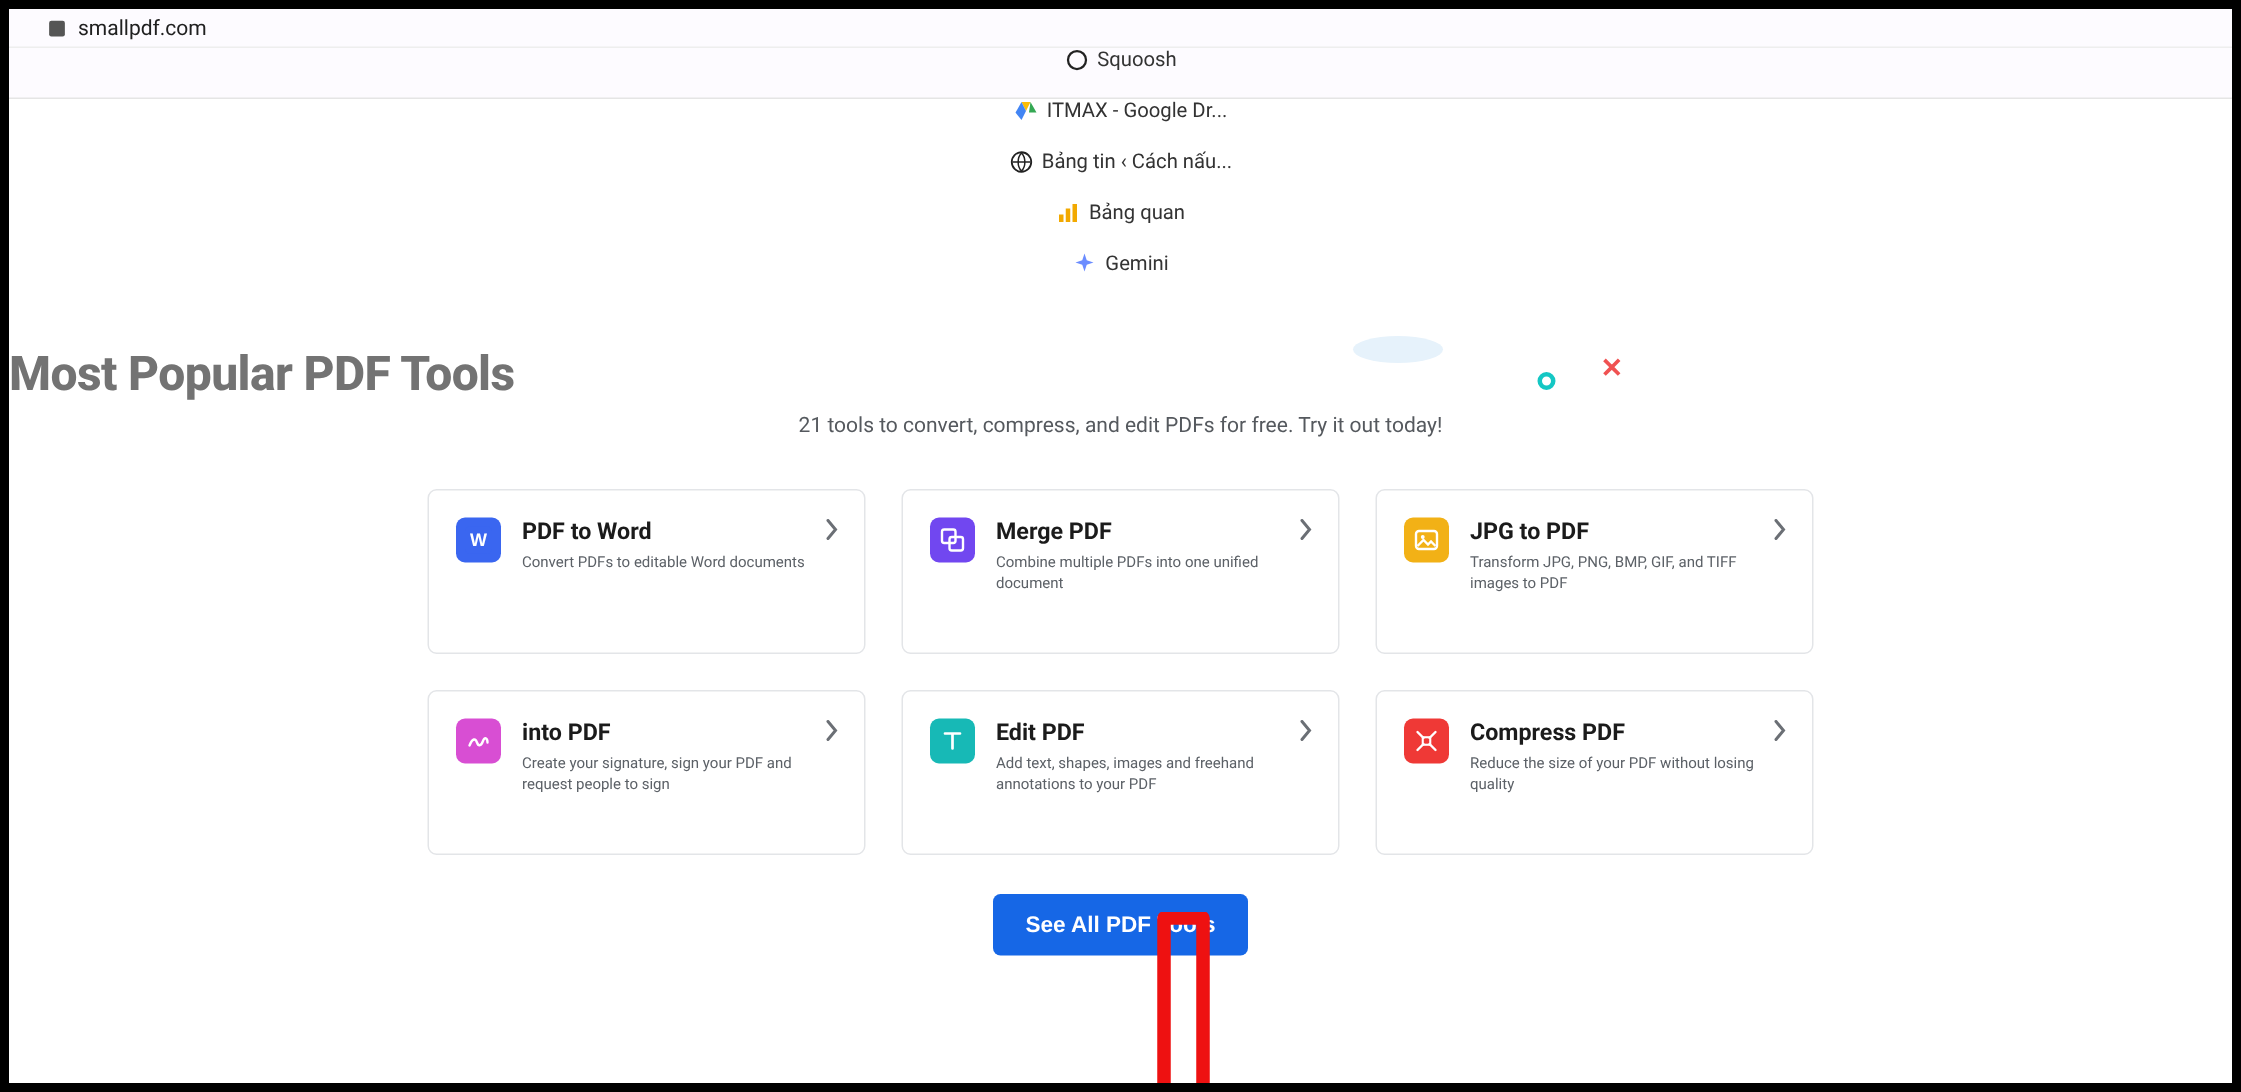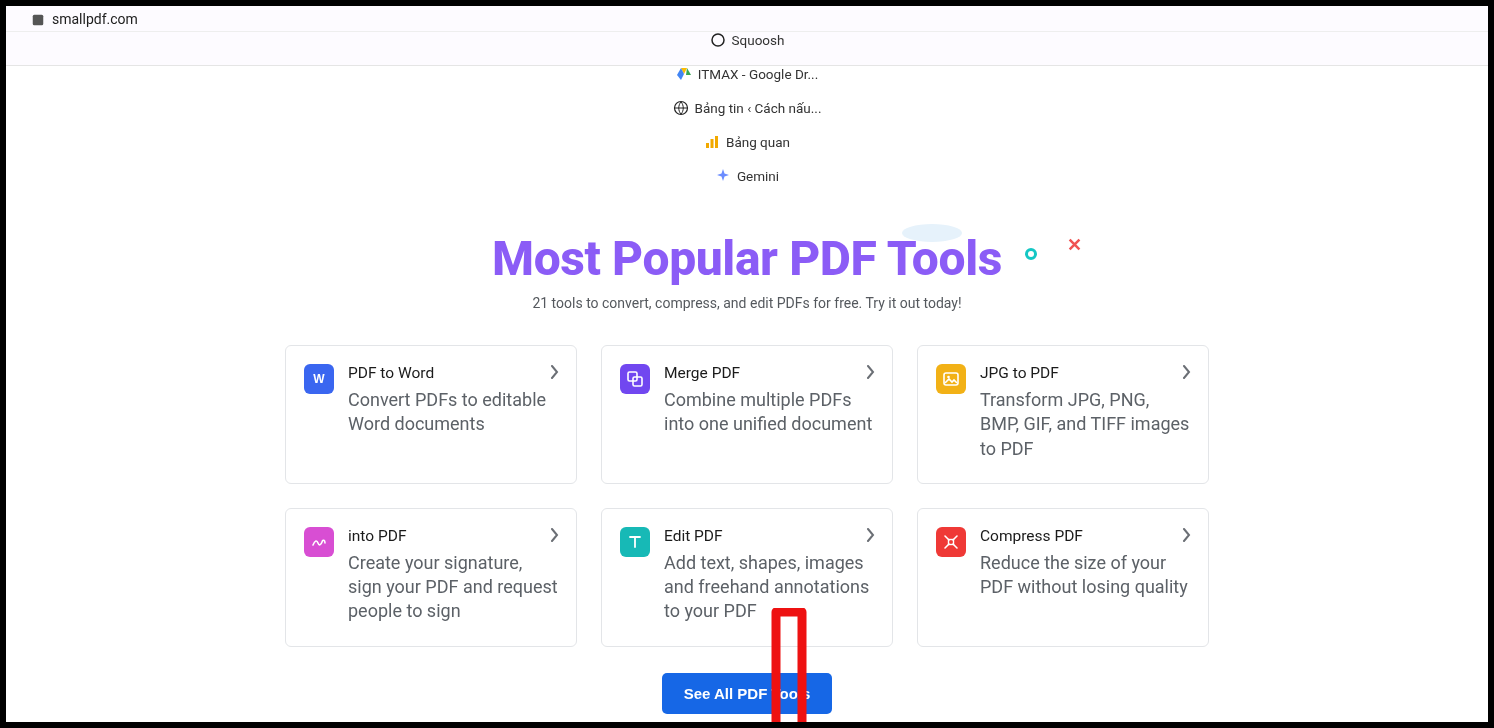--- a/index.html
+++ b/index.html
@@ -58,25 +58,25 @@
   }
   .deco-x {
     position: absolute; top: 4px; left: 1061px;
     color: #f05252; font-weight: 800; font-size: 18px;
   }
   .deco-blob {
     position: absolute; top: -6px; left: 896px;
     width: 60px; height: 18px; background: #e6f2fb; border-radius: 50%;
   }
   .heading {
-    text-align: center;
+    text-align: left;
     margin-top: 164px;
-    font-size: 48px;
+    font-size: 32px;
     font-weight: 800;
-    color: #8b5cf6;
+    color: #737373;
     letter-spacing: -0.4px;
   }
   .subhead {
     text-align: center;
     margin-top: 8px;
     font-size: 14px;
     color: #55595e;
   }
   .grid {
     width: 924px;
@@ -96,22 +96,22 @@
     background: #fff;
     min-height: 110px;
   }
   .card .icon-box {
     width: 30px; height: 30px; border-radius: 6px;
     flex-shrink: 0;
     display:flex; align-items:center; justify-content:center;
     color: #fff; font-weight: 700;
   }
   .card .txt { flex: 1; }
-  .card .title { font-weight: 400; font-size: 15.5px; color: #1b1b1b; margin-bottom: 6px; }
-  .card .desc { font-size: 18px; color: #5c6167; line-height: 1.35; }
+  .card .title { font-weight: 700; font-size: 15.5px; color: #1b1b1b; margin-bottom: 6px; }
+  .card .desc { font-size: 10px; color: #5c6167; line-height: 1.35; }
   .card .chev {
     position: absolute; right: 16px; top: 18px;
     color: #6b6f75;
   }
   .cta-wrap { text-align: center; margin-top: 26px; }
   .cta {
     display: inline-block;
     background: #1667e6;
     color: #fff;
     font-weight: 700;

